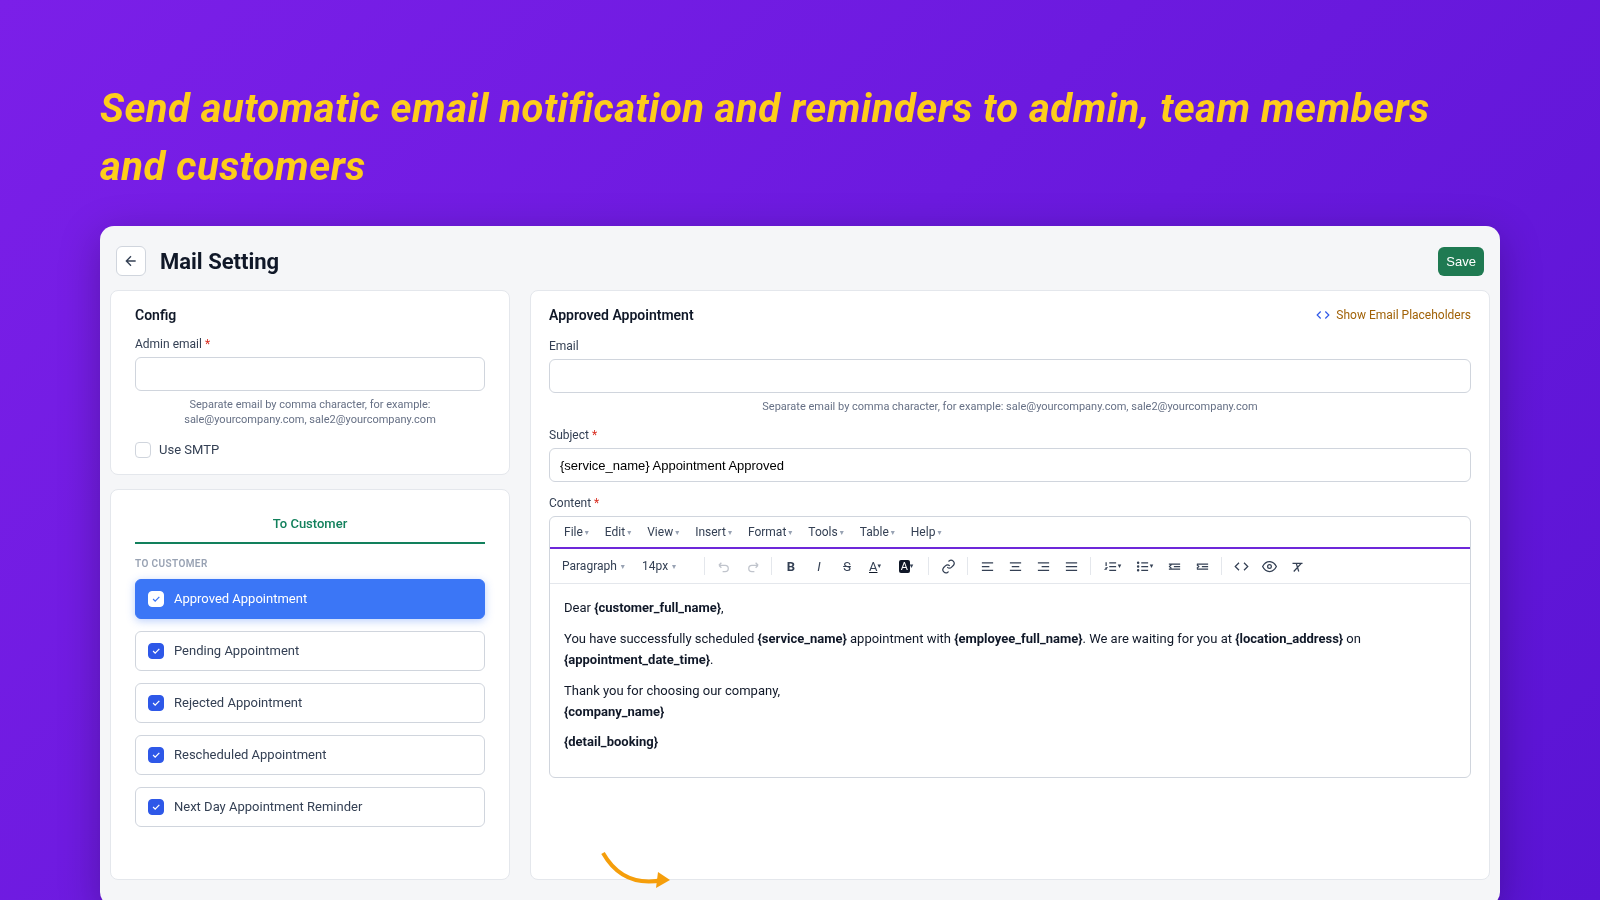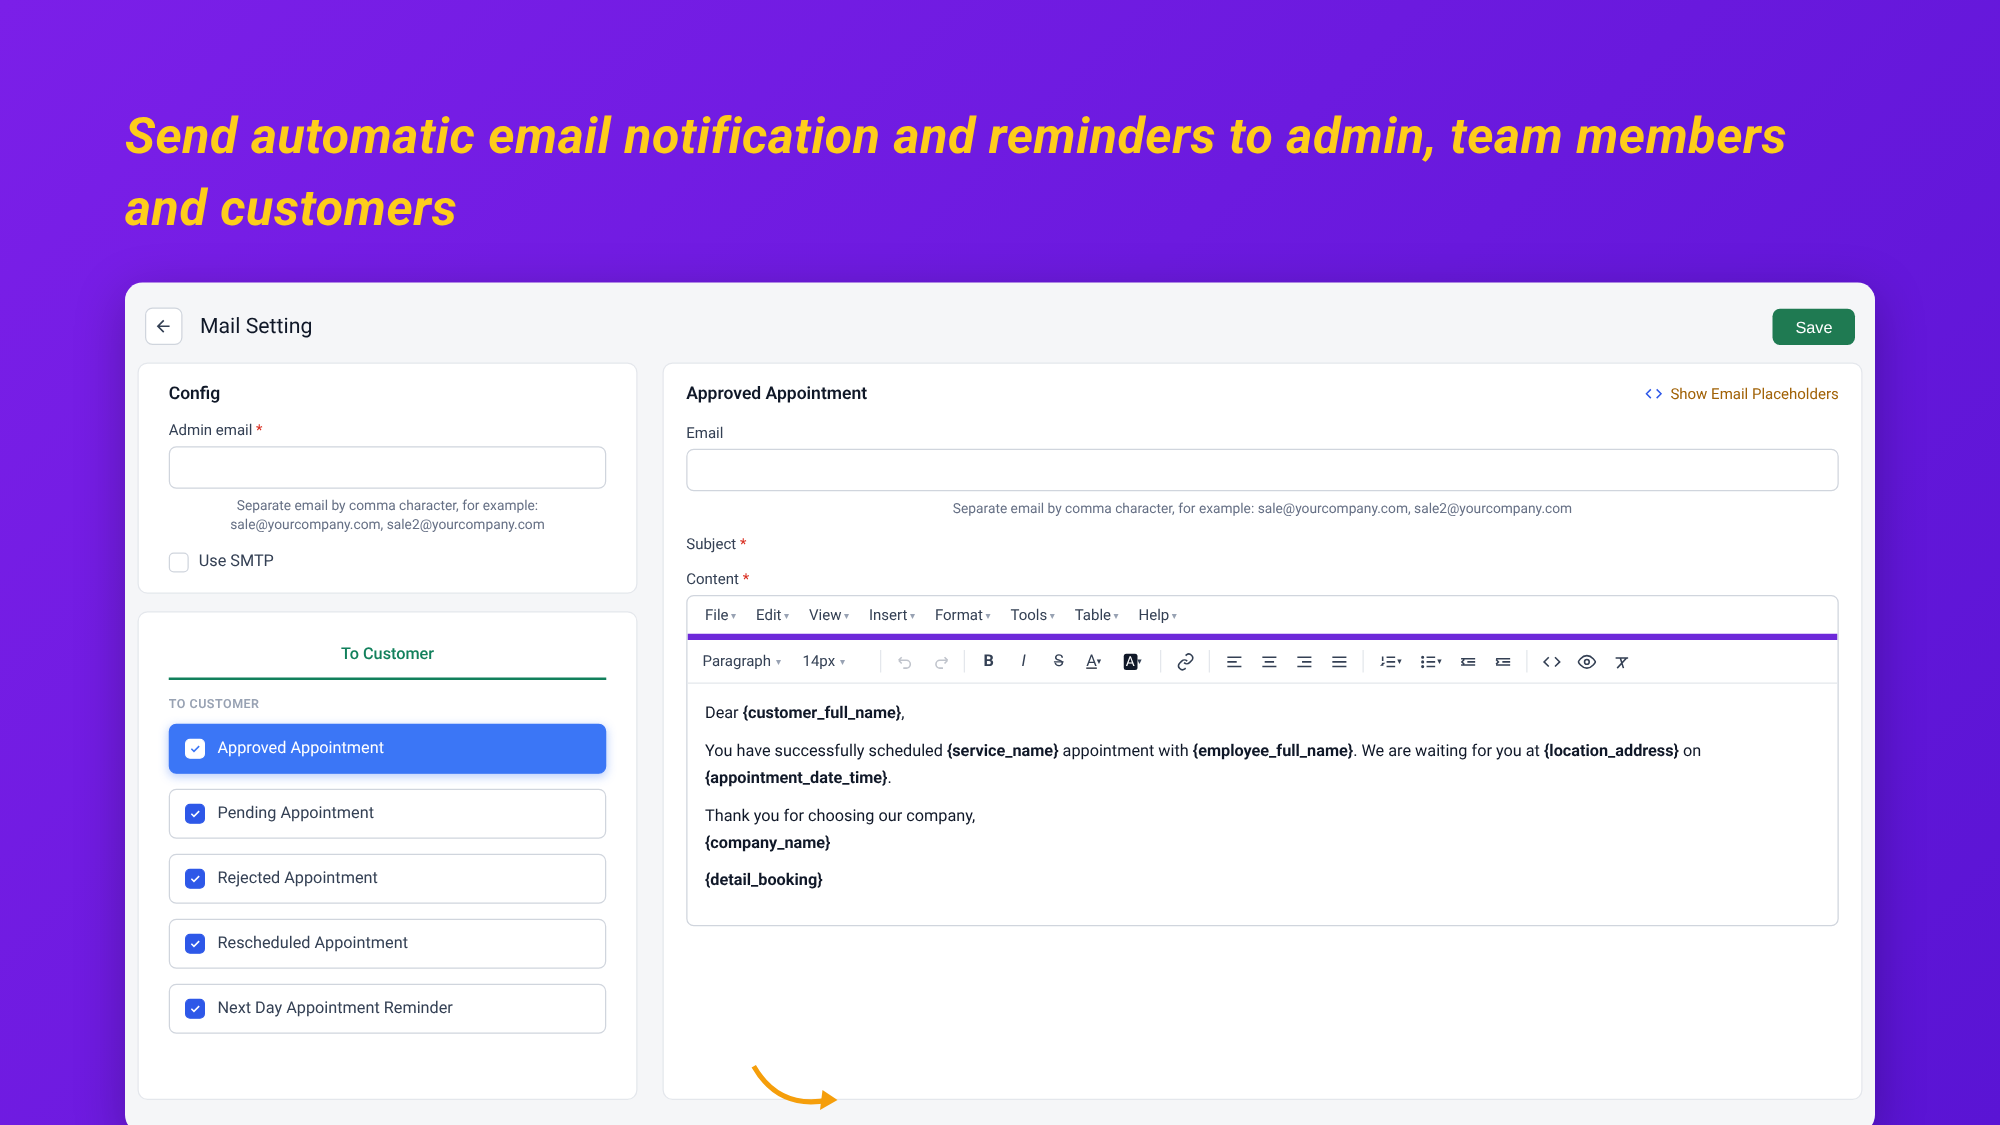--- a/index.html
+++ b/index.html
@@ -38,27 +38,27 @@
 .header-left { display: flex; align-items: center; gap: 14px; }
 .back-btn {
   width: 30px; height: 30px;
   border: 1px solid #d0d5dd;
   border-radius: 6px;
   background: #fff;
   display: flex; align-items: center; justify-content: center;
   cursor: pointer;
 }
 .back-btn svg { width: 16px; height: 16px; stroke: #344054; }
-.page-title { font-size: 17px; font-weight: 400; color: #101828; }
+.page-title { font-size: 22px; font-weight: 700; color: #101828; }
 .save-btn {
   background: #1f7a52;
   color: #fff;
   border: none;
   border-radius: 6px;
-  padding: 7px 18px;
+  padding: 7px 8px;
   font-size: 13px;
   font-weight: 500;
   cursor: pointer;
 }
 .cols { display: flex; gap: 20px; }
 .left-col { width: 400px; display: flex; flex-direction: column; gap: 14px; }
 .right-col { flex: 1; }
 .card {
   background: #fff;
   border: 1px solid #e4e7ec;
@@ -135,21 +135,21 @@
 .ph-link svg { width: 14px; height: 14px; }
 .field-group { margin-bottom: 14px; }
 .editor {
   border: 1px solid #d0d5dd;
   border-radius: 6px;
   overflow: hidden;
 }
 .editor-menus {
   display: flex; gap: 4px;
   padding: 6px 8px;
-  border-bottom: 5px solid #6d28d9;
+  border-bottom: 2px solid #6d28d9;
   font-size: 12px;
   color: #344054;
   align-items: center;
 }
 .menu-item { padding: 2px 6px; cursor: pointer; display: flex; align-items: center; gap: 2px; }
 .menu-item .caret { font-size: 8px; color: #98a2b3; }
 .editor-toolbar {
   display: flex; align-items: center; gap: 2px;
   padding: 4px 6px;
   border-bottom: 1px solid #e4e7ec;
@@ -286,20 +286,21 @@
         </div>
 
         <div class="field-group">
           <label class="form-label">Email</label>
           <input class="text-input" style="">
           <div class="hint">Separate email by comma character, for example: sale@yourcompany.com, sale2@yourcompany.com</div>
         </div>
 
         <div class="field-group">
           <label class="form-label"><span>Subject</span> <span class="req">*</span></label>
+          <input class="text-input" value="{service_name} Appointment Approved" style="">
         </div>
 
         <div class="field-group">
           <label class="form-label"><span>Content</span> <span class="req">*</span></label>
           <div class="editor">
 
             <div class="editor-menus">
               <div class="menu-item">
                   <span>File</span>
                   <span class="caret">▾</span>

